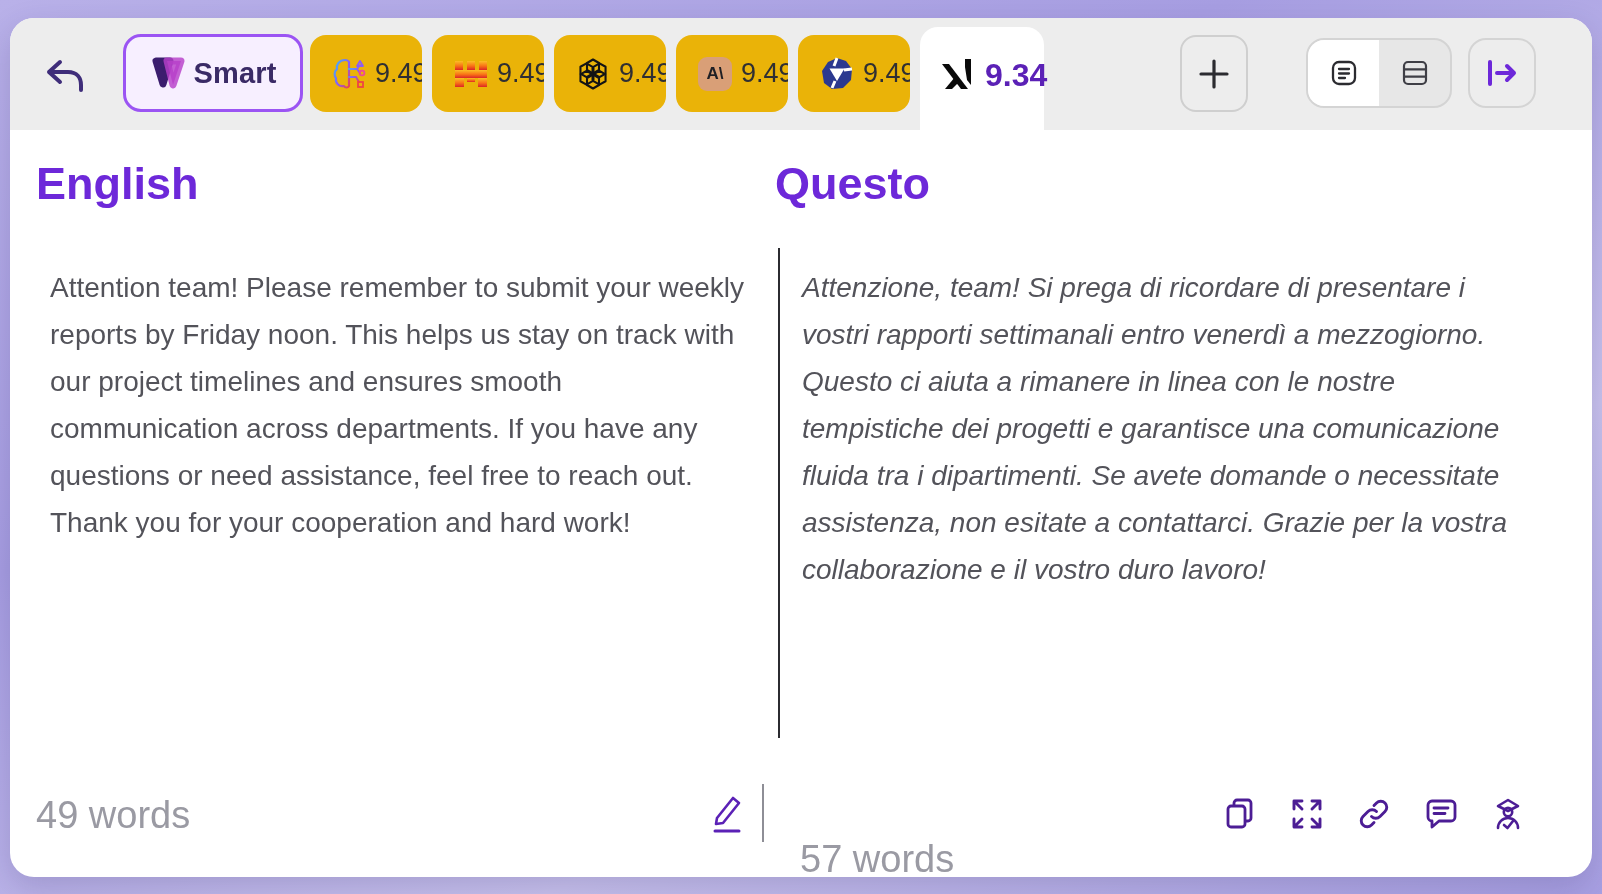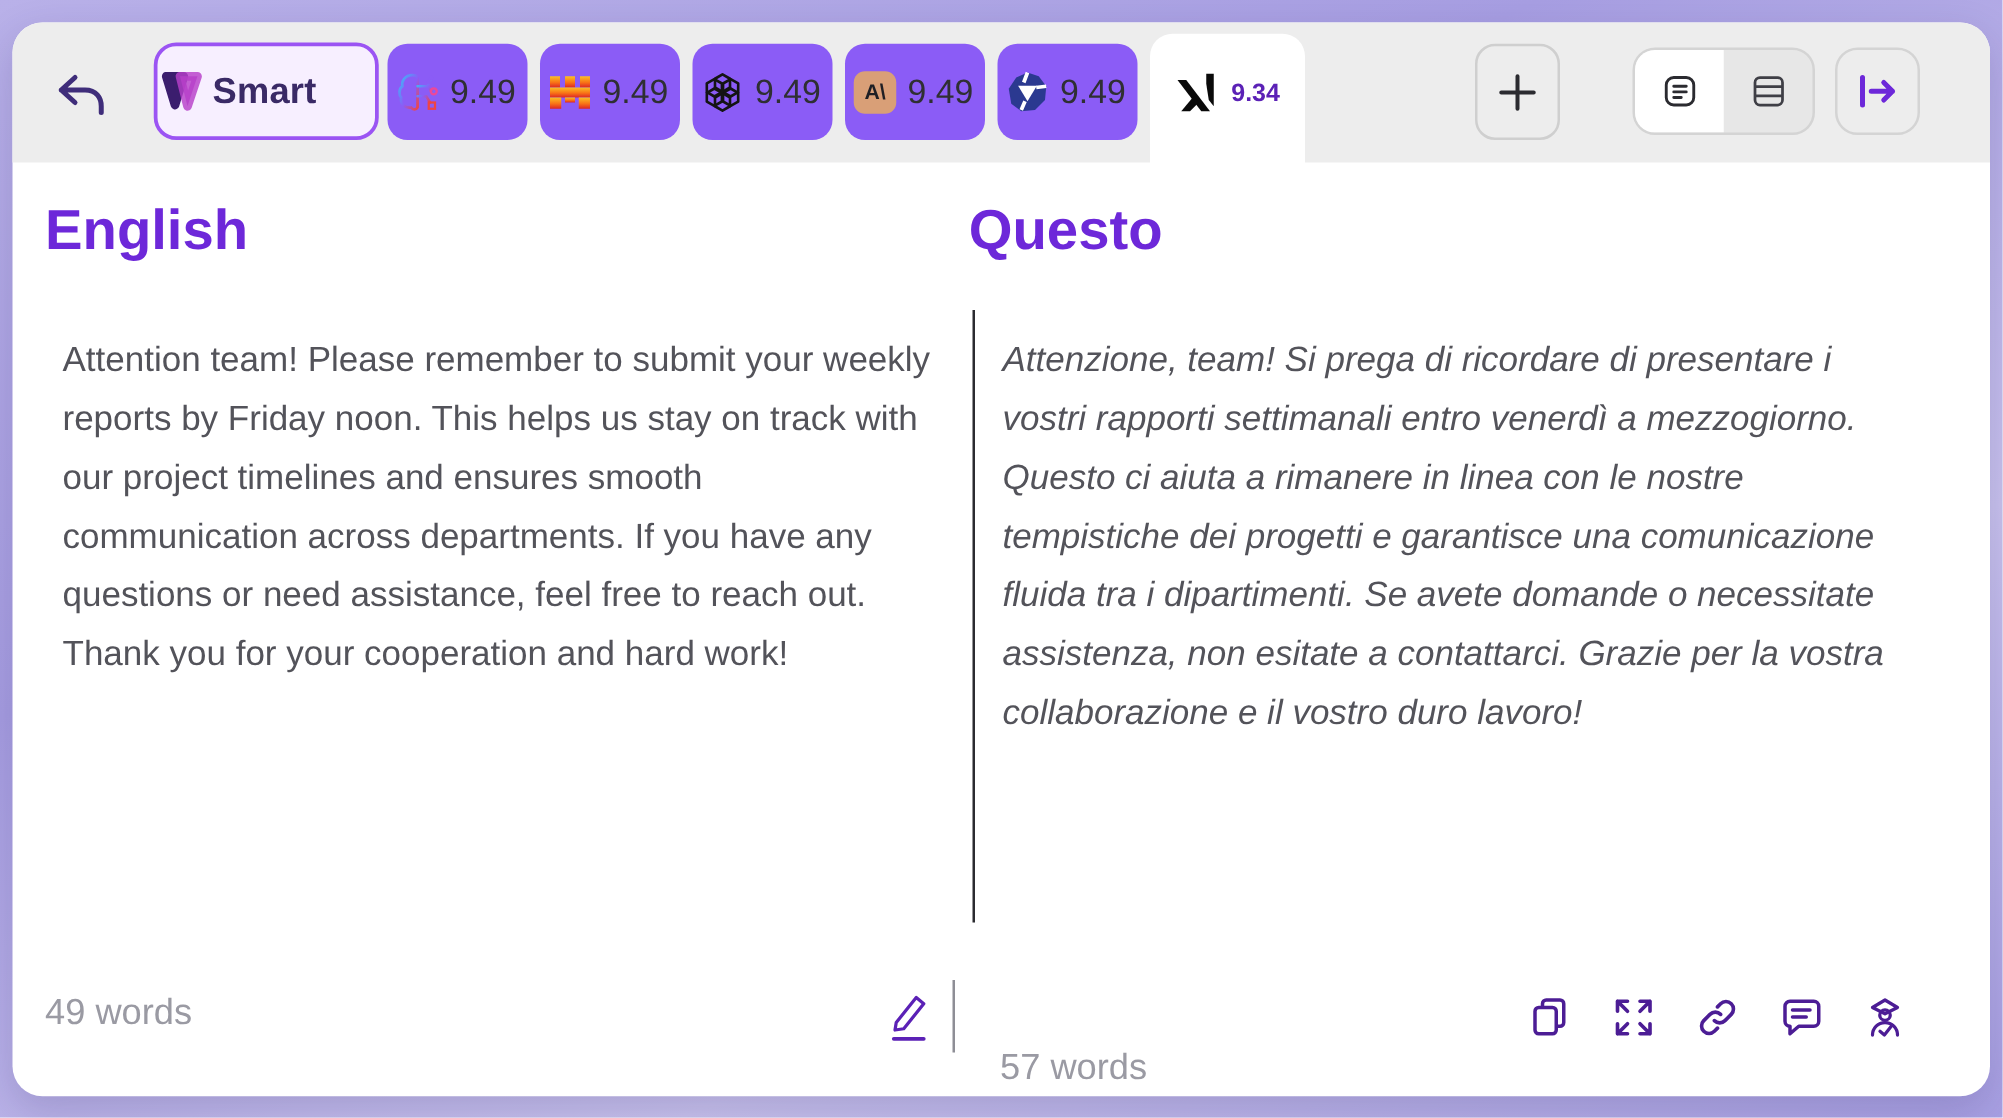--- a/index.html
+++ b/index.html
@@ -15,37 +15,37 @@
   .header {
     position:absolute; left:0; top:0; width:100%; height:112px;
     background:#ededed; border-radius:24px 24px 0 0;
   }
   .icon-btn { border:none; background:transparent; cursor:pointer; display:flex; align-items:center; justify-content:center; }
   .back-btn { position:absolute; left:30px; top:34px; width:48px; height:48px; }
 
   .smart-tab {
     position:absolute; left:113px; top:16px; width:180px; height:78px;
     background:#f7efff; border:3px solid #9b54f3; border-radius:18px;
-    display:flex; align-items:center; gap:6px; cursor:pointer;
+    display:flex; align-items:center; justify-content:center; gap:6px; cursor:pointer;
   }
   .smart-label { font-size:29px; font-weight:700; color:#3a2a66; letter-spacing:.2px; }
 
   .mtab {
     position:absolute; top:17px; width:112px; height:77px; border-radius:16px;
-    background:#8b5cf6; display:flex; align-items:center; padding-left:7px; gap:9px;
+    background:#eab308; display:flex; align-items:center; padding-left:22px; gap:9px;
     overflow:hidden; white-space:nowrap; cursor:pointer;
   }
   .mtab .score { font-size:27px; color:#2f2f33; }
   .t1{left:300px}.t2{left:422px}.t3{left:544px}.t4{left:666px}.t5{left:788px}.t7{left:1042px}
   .mtab-active {
     position:absolute; left:910px; top:9px; width:124px; height:140px;
     background:#ffffff; border-radius:18px 18px 0 0;
     display:flex; align-items:flex-start; padding:28px 0 0 18px; gap:9px; cursor:pointer;
   }
-  .mtab-active .score { font-size:20px; font-weight:700; color:#5b21b6; line-height:40px;text-align:center; }
+  .mtab-active .score { font-size:32px; font-weight:700; color:#5b21b6; line-height:40px;text-align:center; }
 
   .anthropic-chip {
     width:34px; height:34px; flex:0 0 34px; border-radius:9px; background:#d99f77;
     display:flex; align-items:center; justify-content:center;
     font-size:17px; font-weight:700; color:#1f1f24;
   }
 
   .plus-btn { position:absolute; left:1170px; top:17px; width:68px; height:77px;
     border:2px solid #cfcfcf; border-radius:16px; }
   .seg {
@@ -61,21 +61,21 @@
   .h-en { left:26px; } .h-it { left:765px; }
 
   .para {
     position:absolute; top:246px; font-size:28px; line-height:47px; color:#53535a;
   }
   .p-en { left:40px; width:700px; }
   .p-it { left:792px; width:706px;font-style:italic; }
 
   .col-divider { position:absolute; left:768px; top:230px; width:2px; height:490px; background:#2b2b30; }
 
-  .word-count { position:absolute; top:776px; font-size:29px; color:#9a9aa3; }
+  .word-count { position:absolute; top:776px; font-size:38px; color:#9a9aa3; }
   .wc-en { left:26px; } .wc-it { left:790px;margin-top:44px; }
 
   .edit-btn { position:absolute; left:696px; top:772px; width:42px; height:46px; }
   .mini-divider { position:absolute; left:752px; top:766px; width:2px; height:58px; background:#8e8e96; }
 
   .action-row { position:absolute; left:1212px; top:778px; display:flex; gap:31px; }
   .action-row .icon-btn { width:36px; height:36px; }
 
   svg { display:block; }
 </style>

